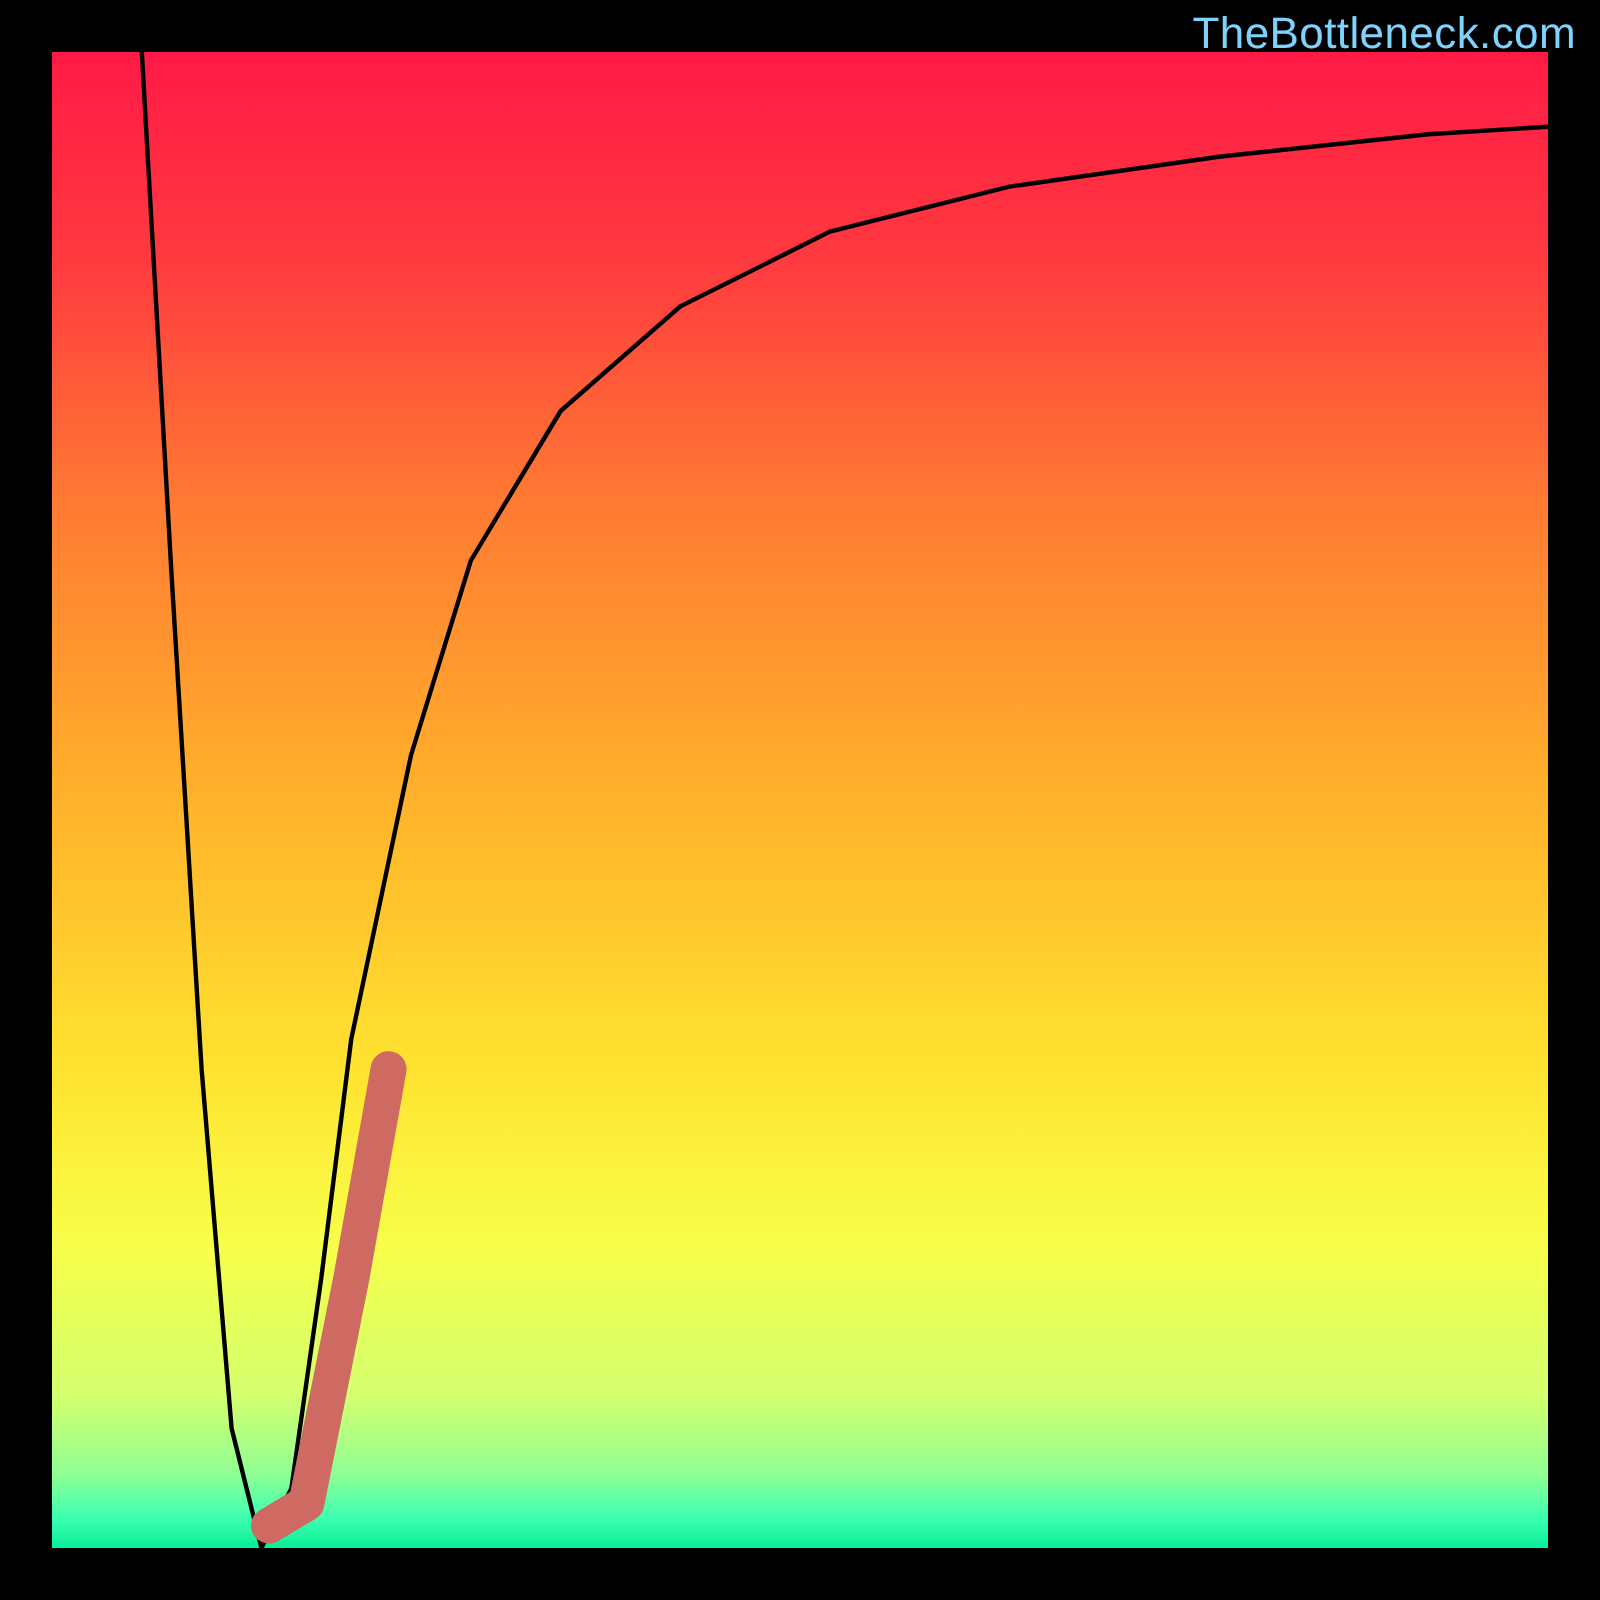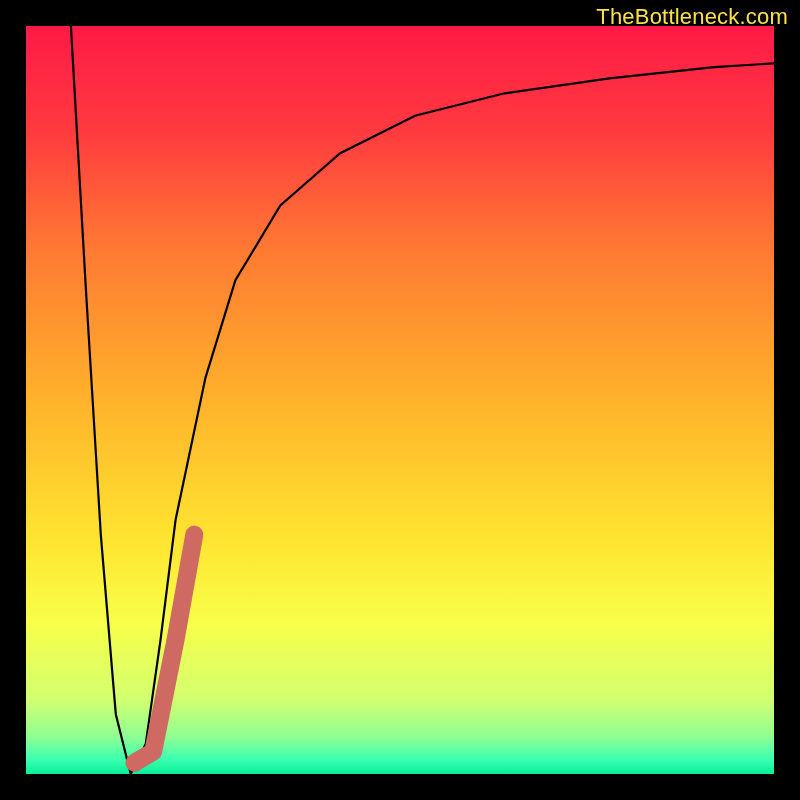--- a/index.html
+++ b/index.html
@@ -25,21 +25,21 @@
     overflow: hidden;
   }
   .gradient {
     position: absolute;
     inset: 0;
   }
   .watermark {
     position: absolute;
     top: 4px;
     right: 12px;
-    color: #fde047;
+    color: #7dd3fc;
     font-size: 22px;
     font-weight: 500;
     letter-spacing: 0.2px;
   }
   svg.curve {
     position: absolute;
     inset: 0;
   }
 </style>
 </head>

